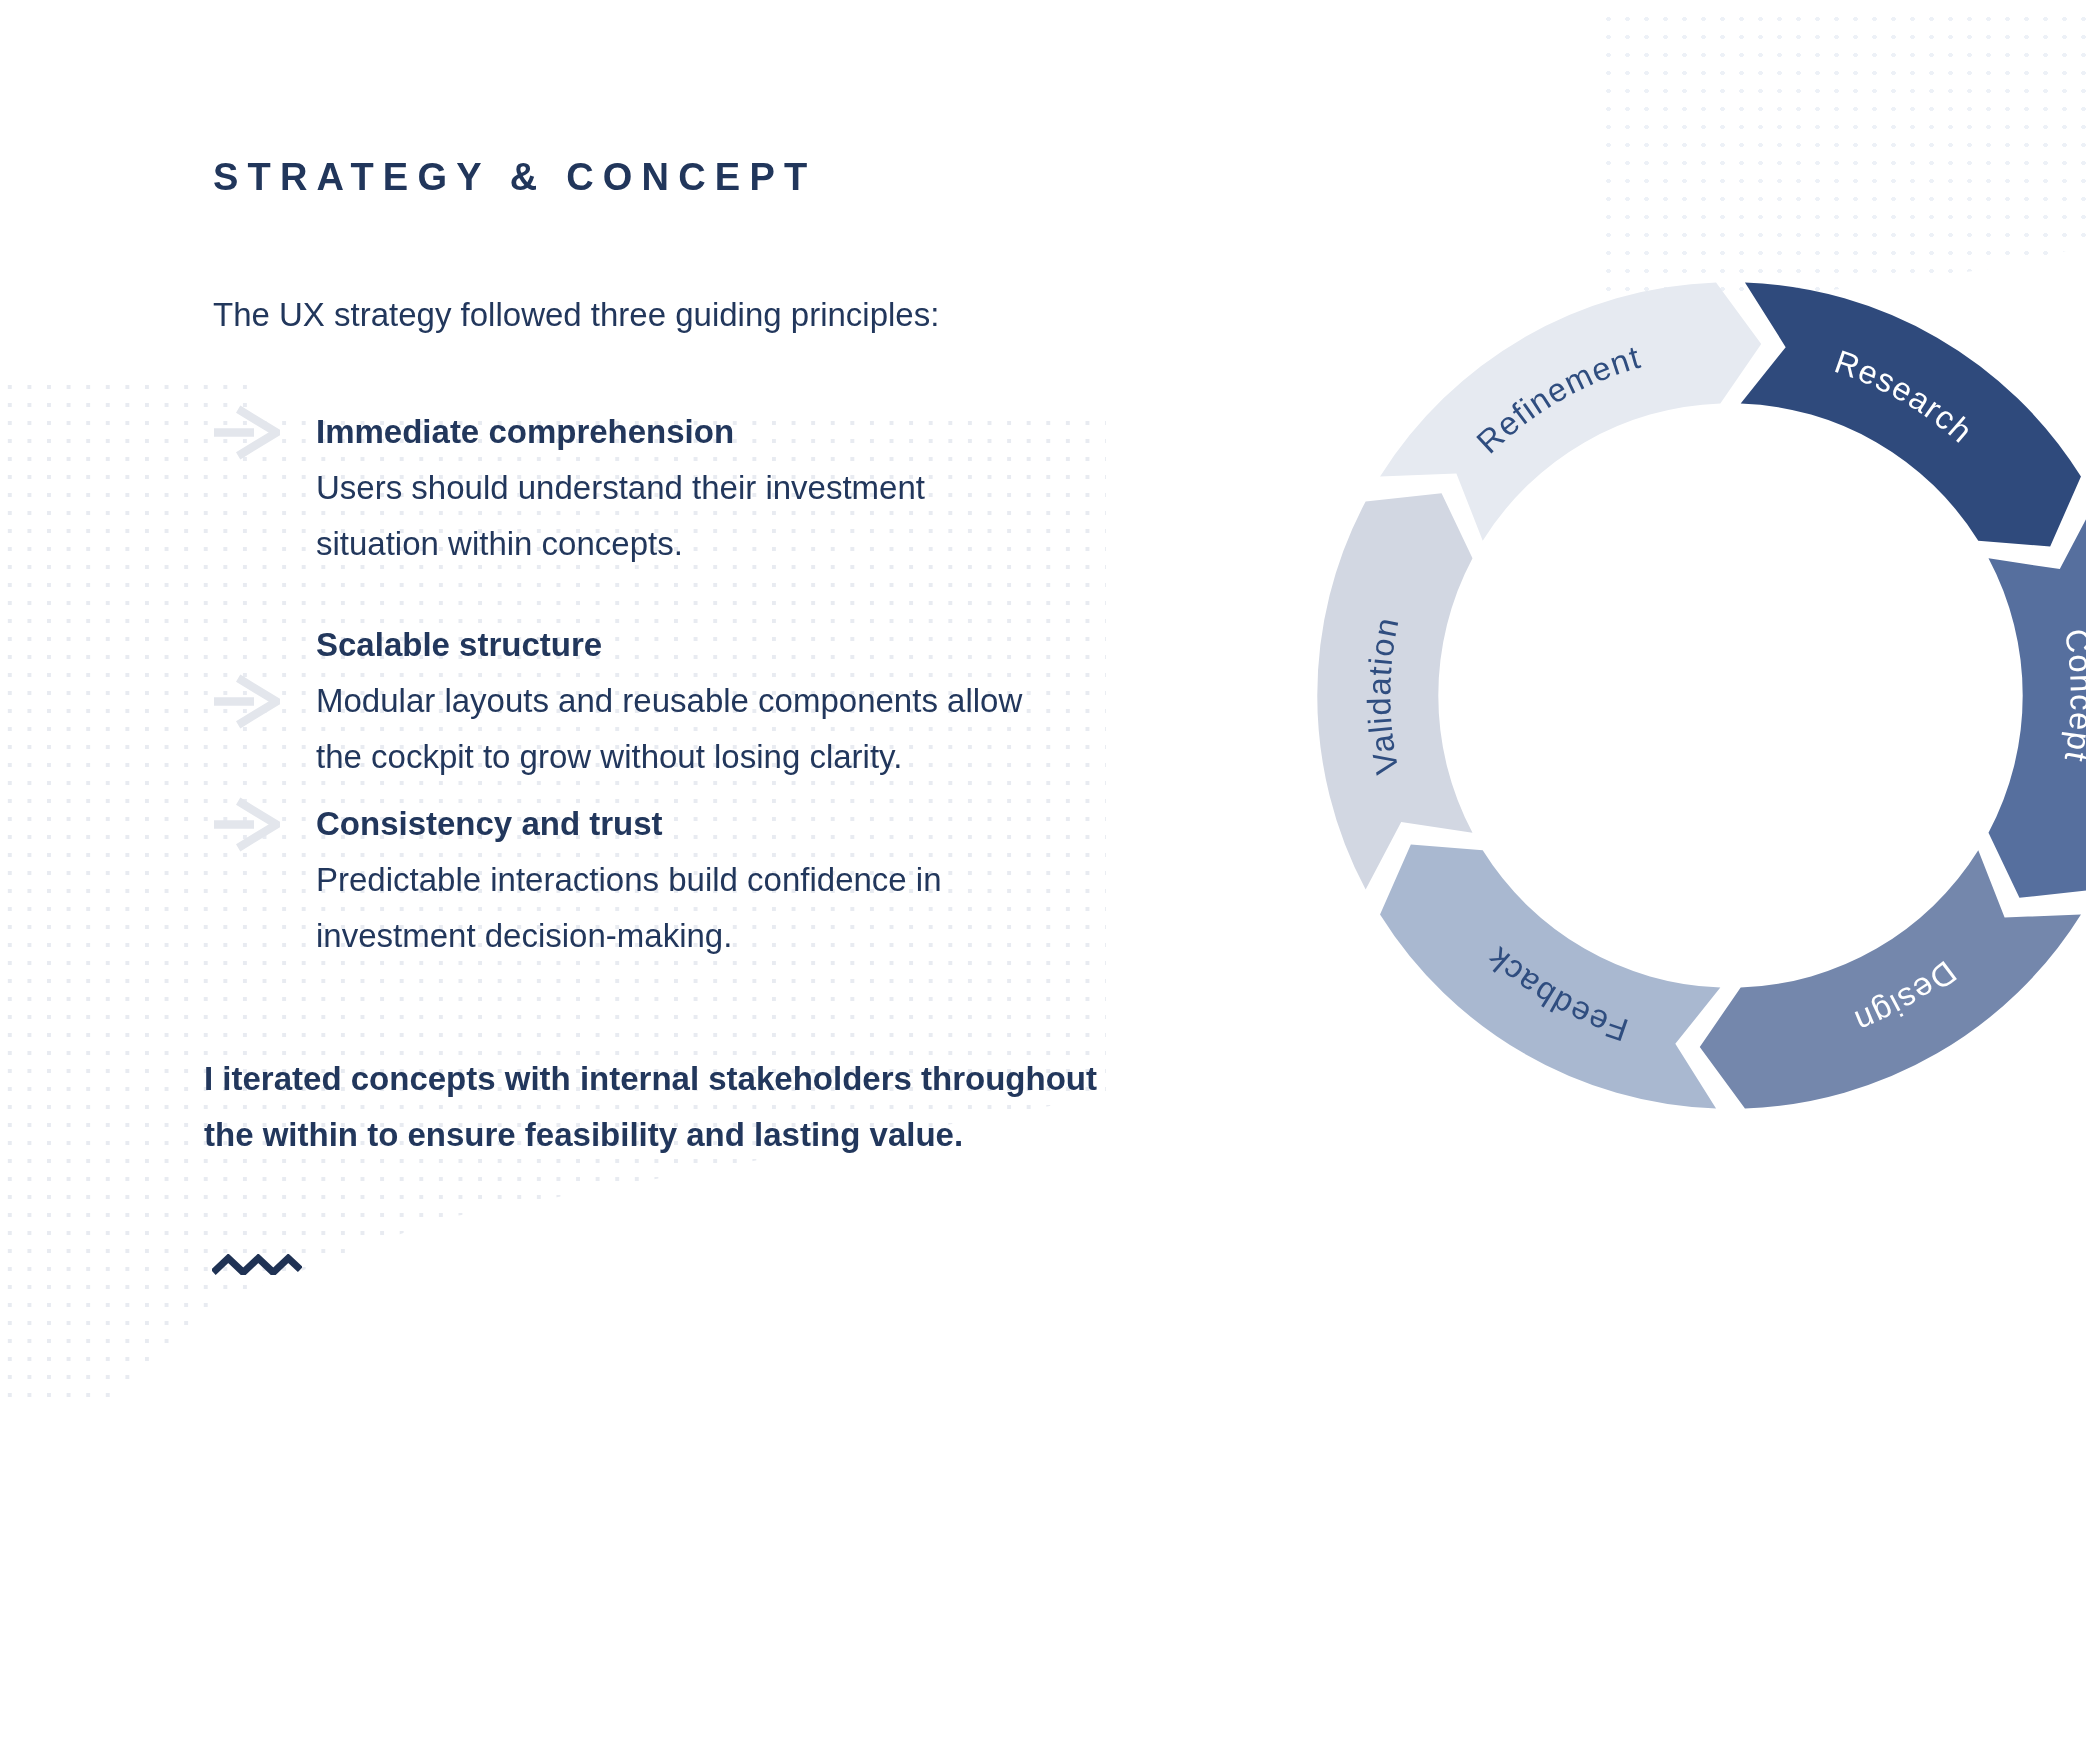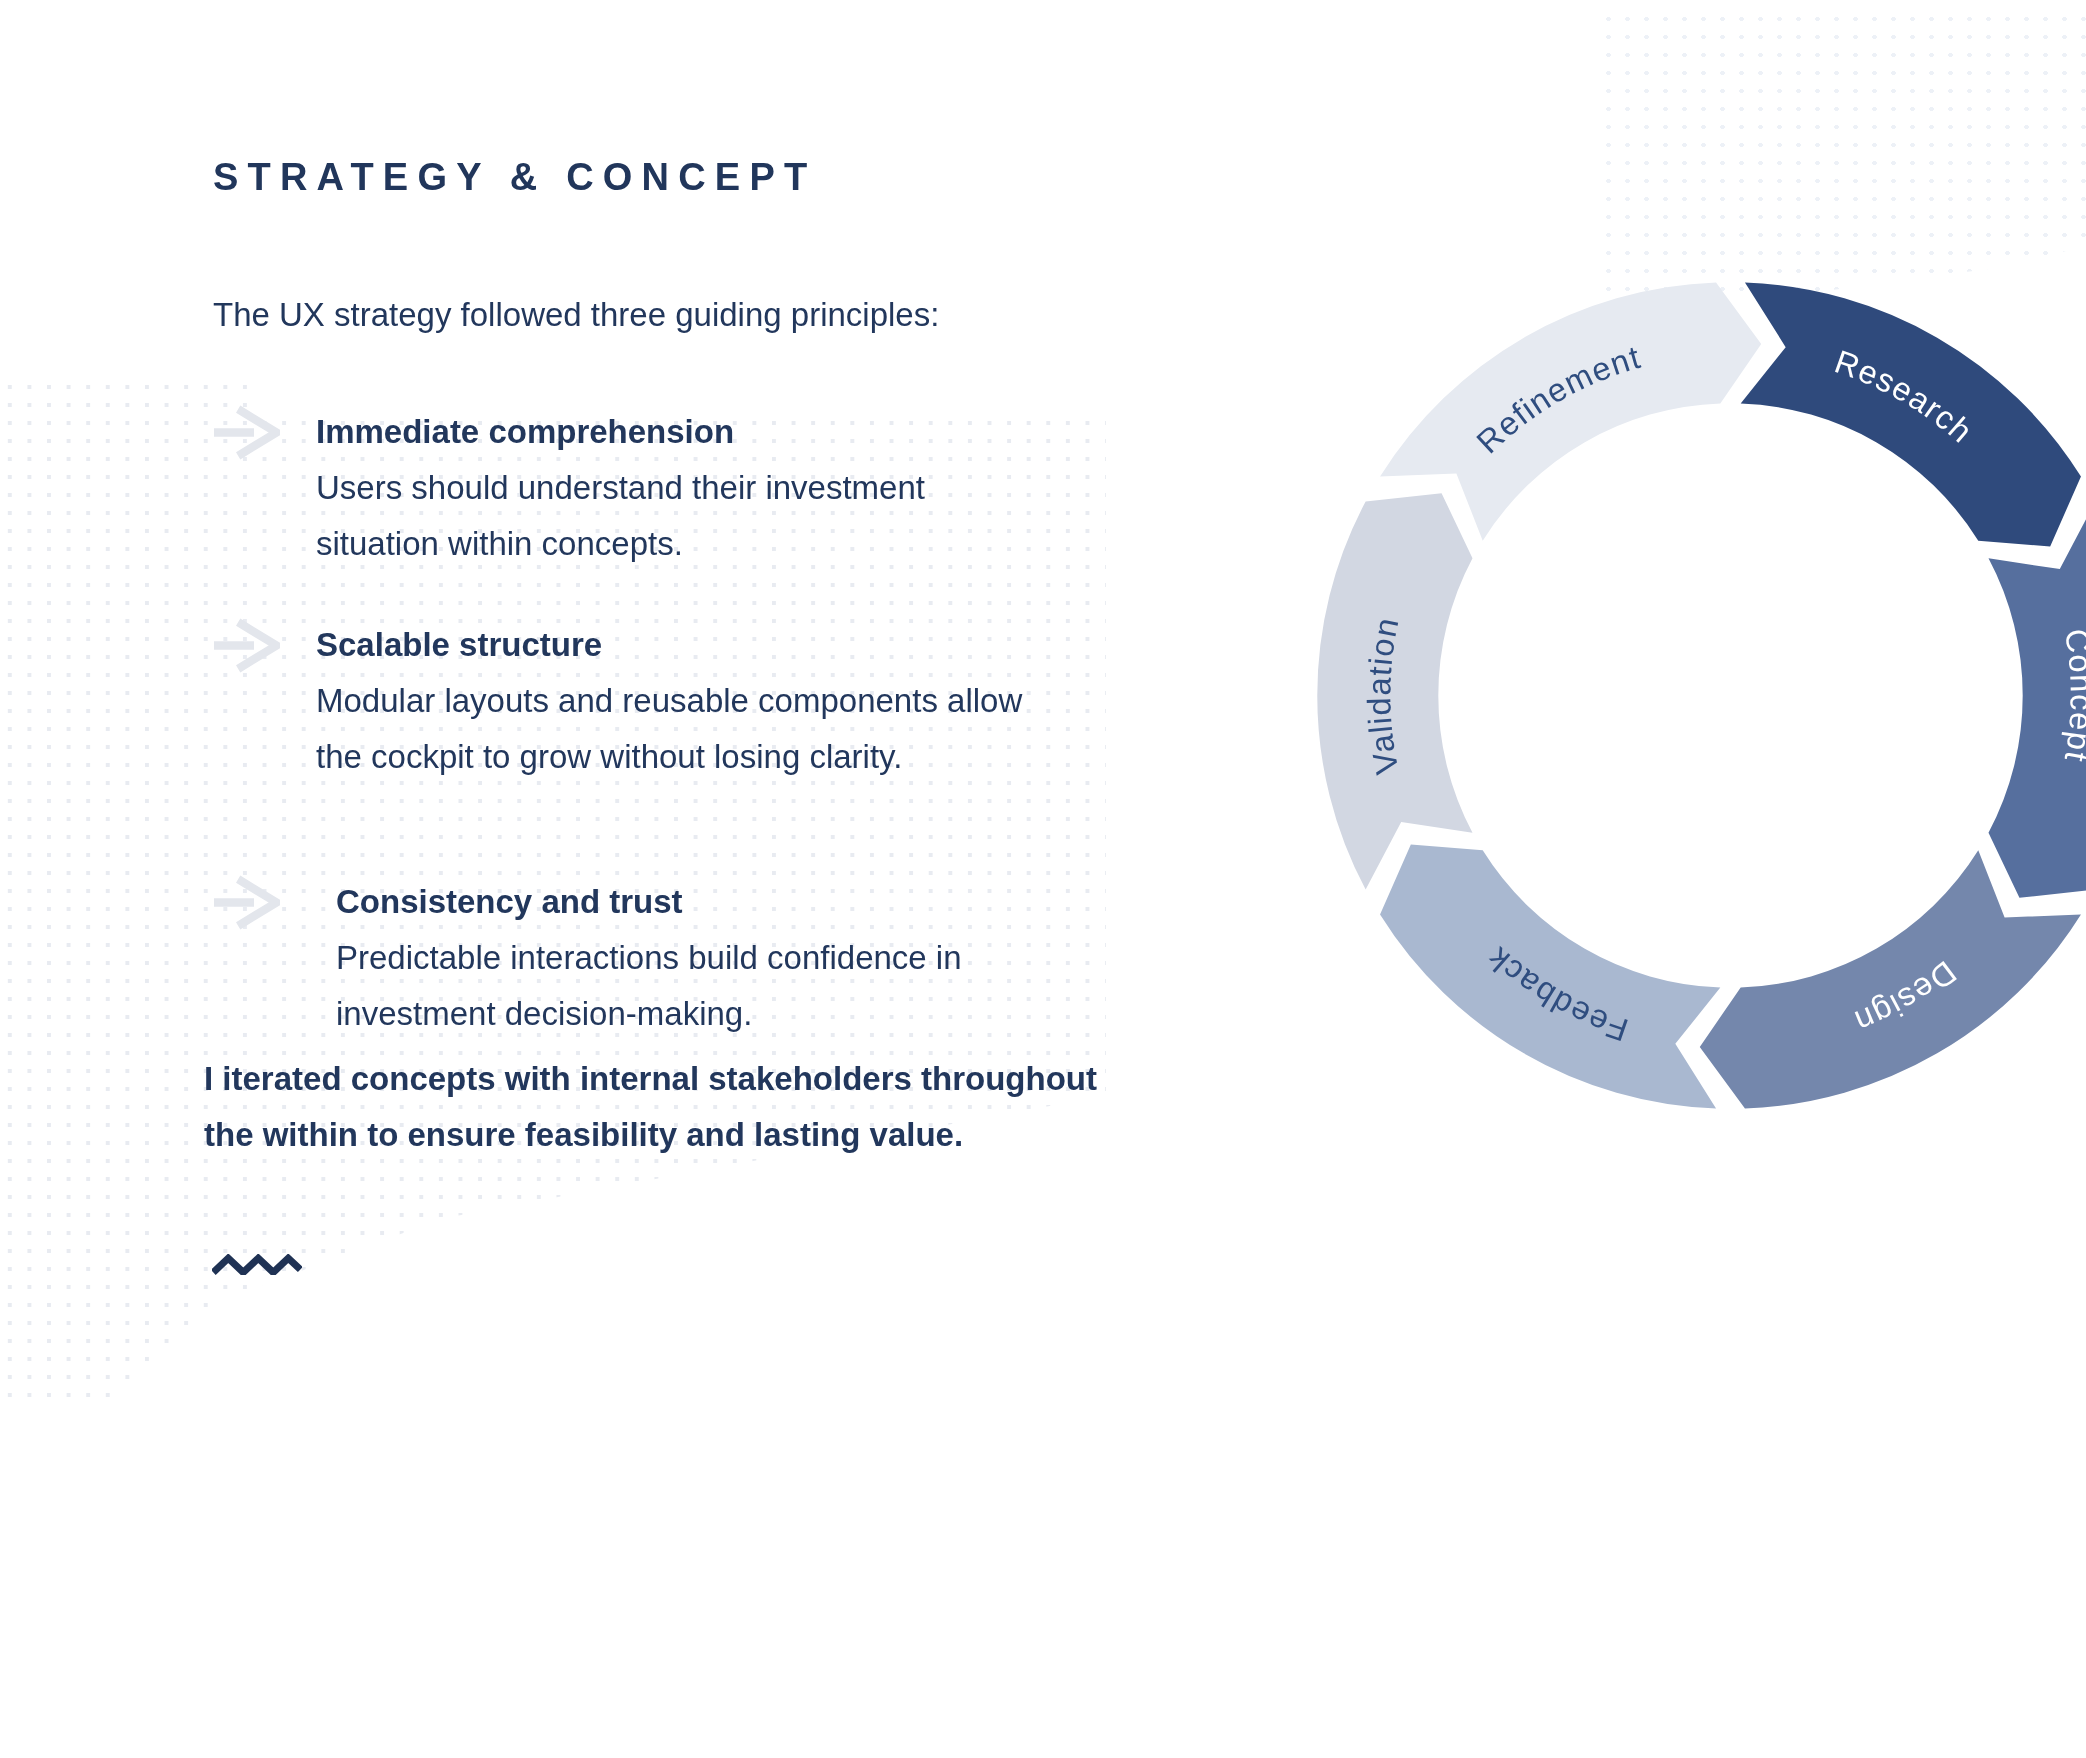--- a/index.html
+++ b/index.html
@@ -54,22 +54,22 @@
   }
   .intro{position:absolute; left:213px; top:287px; white-space:nowrap;}
   .closing{position:absolute; left:204px; top:1051px; white-space:nowrap;font-weight:bold;}
 
   .bullet{
     position:absolute; left:213px;
     display:flex; align-items:flex-start;
     z-index:1;
   }
   .bullet-1{top:404px;}
-  .bullet-2{top:617px;}
-  .bullet-3{top:874px;gap:20px;}
+  .bullet-2{top:617px;align-items:center;}
+  .bullet-3{top:796px;}
   .arrow-wrap{flex:0 0 auto; width:67px; height:55px; margin-top:0.8px;}
   .arrow-wrap svg{display:block; width:100%; height:100%;}
   .bullet-text{margin-left:36px;}
   .bullet-text .head{font-weight:700; white-space:nowrap;}
   .bullet-text .line{white-space:nowrap;}
 
   .zigzag{
     position:absolute; left:212px; top:1254px;
     width:90px; height:21px; z-index:1;
   }

